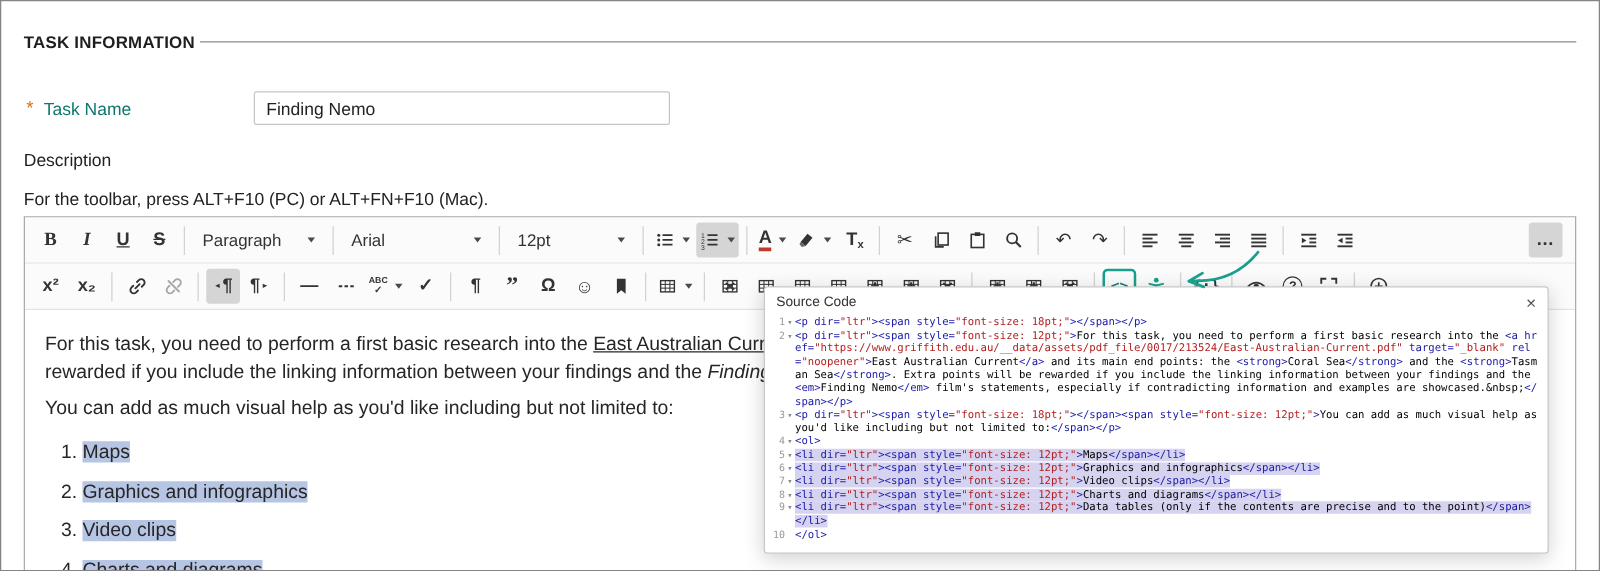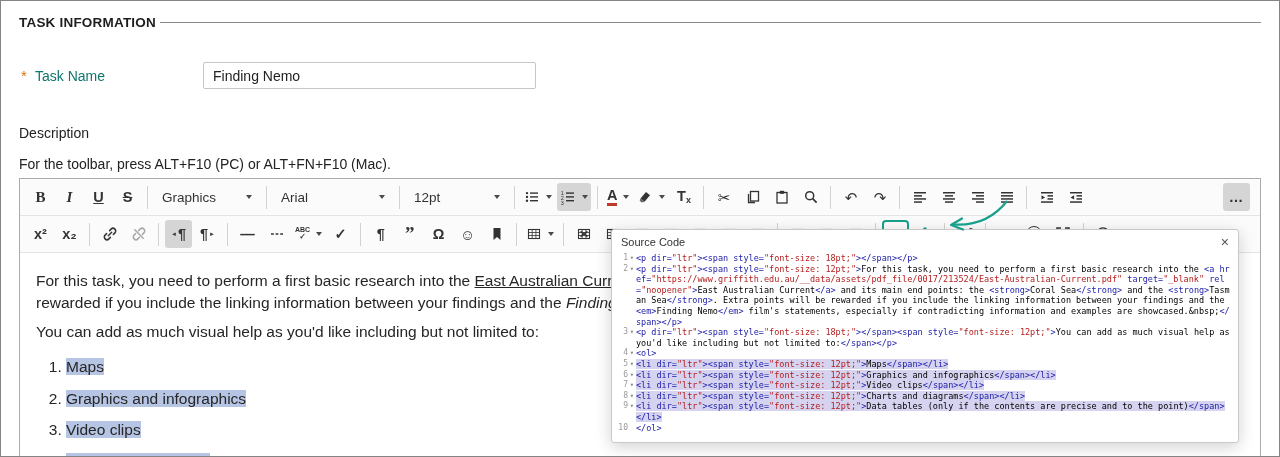--- a/index.html
+++ b/index.html
@@ -1,26 +1,26 @@
 <!DOCTYPE html>
 <html><head>
 <meta charset="utf-8">
 <style>
 *{box-sizing:border-box;margin:0;padding:0}
 html,body{background:#ffffff}
 body{font-family:"Liberation Sans",sans-serif}
 .page{width:1280px;height:457px;background:#fff;border:1px solid #848484;position:relative;overflow:hidden;padding:12px 18px}
-.sec{display:flex;align-items:center;gap:4px;margin-top:2px}
+.sec{display:flex;align-items:center;gap:4px;margin-top:13px}
 .sec h2{font-size:13.5px;color:#1e1e1e;letter-spacing:.2px}
 .sec .rule{flex:1;height:1px;background:#8a8a8a}
 .frow{display:flex;align-items:center;margin-top:32px}
 .req{color:#e0720e;font-size:15px;width:16px;padding-left:2px}
 .flabel{font-size:14px;color:#0f766e;width:168px}
 .tinput{width:333px;height:27px;border:1px solid #c6c6c6;border-radius:2px;padding:0 9px;font-size:14px;color:#222;font-family:"Liberation Sans",sans-serif}
-.dlabel{margin-top:36px;font-size:14px;color:#222}
+.dlabel{margin-top:20px;font-size:14px;color:#222}
 .hint{margin-top:15px;font-size:14px;color:#222}
 .editor{margin-top:6px;border:1px solid #ababab;background:#fff}
 .tb{display:flex;align-items:center;padding:3px 6px;background:#fbfbfb;border-bottom:1px solid #e4e4e4;height:37px}
 .tbtn{display:inline-flex;align-items:center;justify-content:center;height:28px;min-width:27px;padding:0 3px;margin:0 1px;border:none;background:transparent;border-radius:3px;color:#333;cursor:pointer;font-family:"Liberation Sans",sans-serif}
 .tbtn.active{background:#d5d5d5}
 .tbtn.accent{border:2px solid #18a08c;border-radius:4px}
 .tbtn .lbl{font-size:13.5px;color:#333}
 .tbtn.select{justify-content:space-between;padding:0 8px}
 [data-name="paragraph-style-select"]{width:106px}
 [data-name="font-family-select"]{width:120px}
@@ -102,21 +102,21 @@
             <span class="g gu">U</span>
           </span>
         </button>
         <button class="tbtn" data-name="strikethrough-button">
           <span class="ic" data-name="strikethrough-icon">
             <span class="g gs">S</span>
           </span>
         </button>
         <span class="tsep" data-name="toolbar-separator"></span>
         <button class="tbtn select" data-name="paragraph-style-select">
-          <span class="lbl" data-name="paragraph-style-select-label">Graphics</span>
+          <span class="lbl" data-name="paragraph-style-select-label">Paragraph</span>
           <span class="caret" data-name="chevron-down-icon"></span>
         </button>
         <span class="tsep" data-name="toolbar-separator"></span>
         <button class="tbtn select" data-name="font-family-select">
           <span class="lbl" data-name="font-family-select-label">Arial</span>
           <span class="caret" data-name="chevron-down-icon"></span>
         </button>
         <span class="tsep" data-name="toolbar-separator"></span>
         <button class="tbtn select" data-name="font-size-select">
           <span class="lbl" data-name="font-size-select-label">12pt</span>

